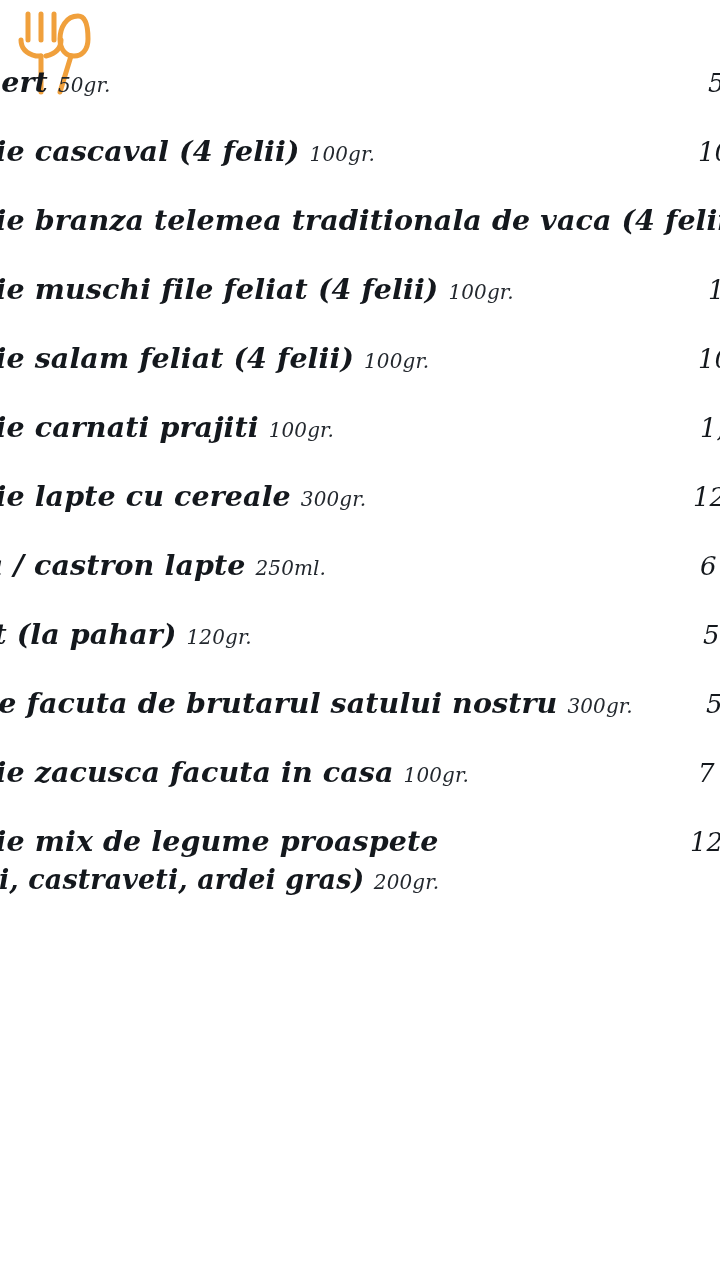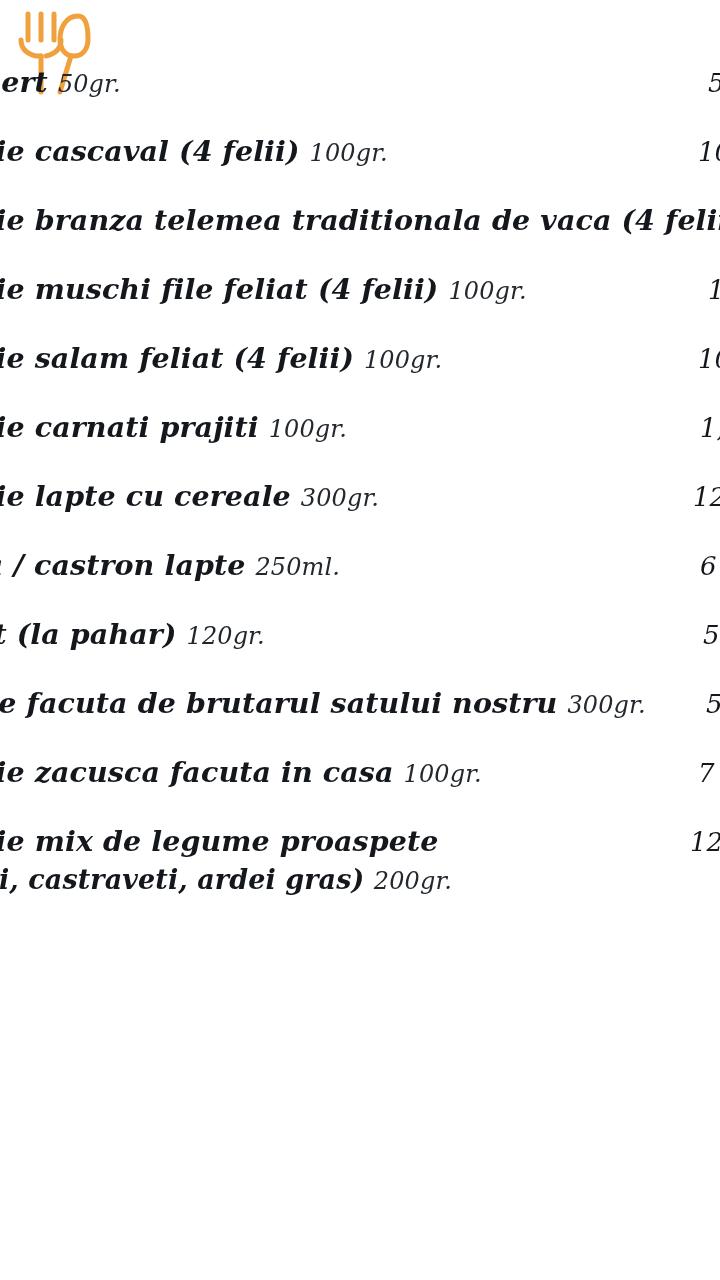--- a/index.html
+++ b/index.html
@@ -49,21 +49,21 @@
     font-style: italic;
     font-weight: 700;
     font-size: 28.5px;
     line-height: 40px;
     color: #14181d;
     white-space: nowrap;
     letter-spacing: 0.1px;
   }
   .item-qty {
     font-weight: 400;
-    font-size: 24px;
+    font-size: 20px;
     color: #23282e;
   }
   .item-sub {
     display: block;
     font-size: 27px;
     line-height: 38px;
   }
   .item-price {
     position: absolute;
     top: 2px;

